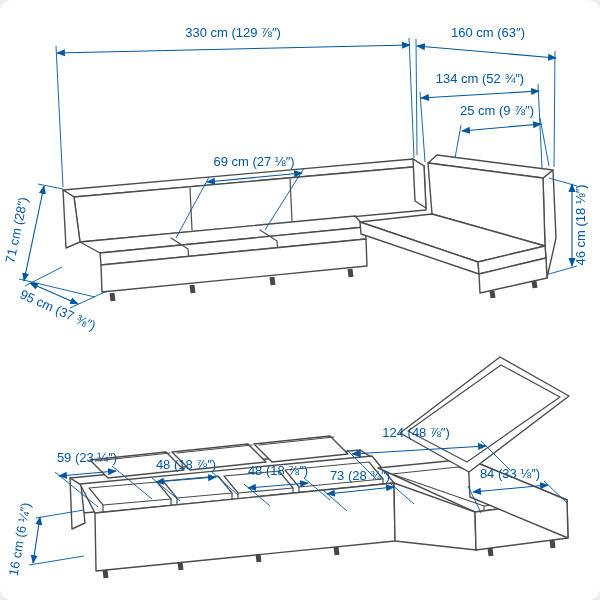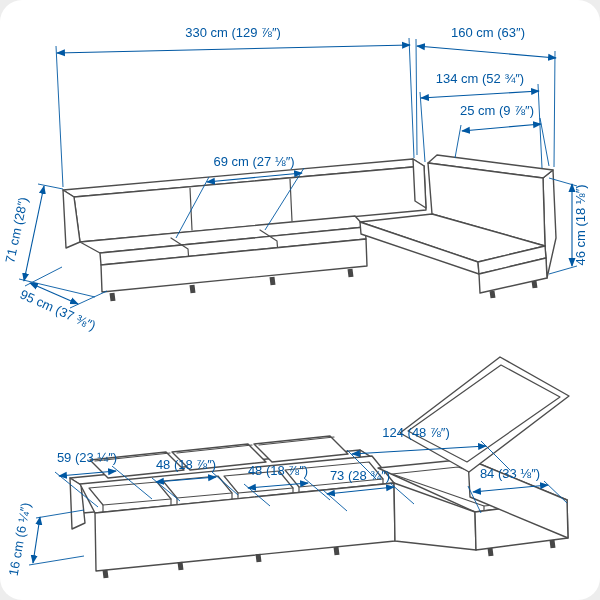--- a/index.html
+++ b/index.html
@@ -1,16 +1,16 @@
 <!DOCTYPE html>
 <html><head>
 <meta charset="utf-8">
 <style>
   html,body{margin:0;padding:0;background:#ededed;}
-  .stage{width:600px;height:600px;background:#ffffff;border-radius:22px;overflow:hidden;position:relative;margin:0 auto;}
+  .stage{width:600px;height:600px;background:#ffffff;border-radius:12px;overflow:hidden;position:relative;margin:0 auto;}
   svg{display:block;}
   .furn{fill:#ffffff;stroke:#4d4d4d;stroke-width:1.4;stroke-linejoin:round;stroke-linecap:round;}
   .furnline{fill:none;stroke:#4d4d4d;stroke-width:1.2;stroke-linejoin:round;stroke-linecap:round;}
   .foot{fill:none;stroke:#474747;stroke-width:5;stroke-linecap:butt;}
   .dim{stroke:#0058a3;stroke-width:1.1;fill:none;}
   .ext{stroke:#0058a3;stroke-width:0.9;fill:none;}
   .dim-label{font:500 13px "Liberation Sans", sans-serif;fill:#0058a3;text-anchor:middle;}
 </style>
 </head>
 <body>

